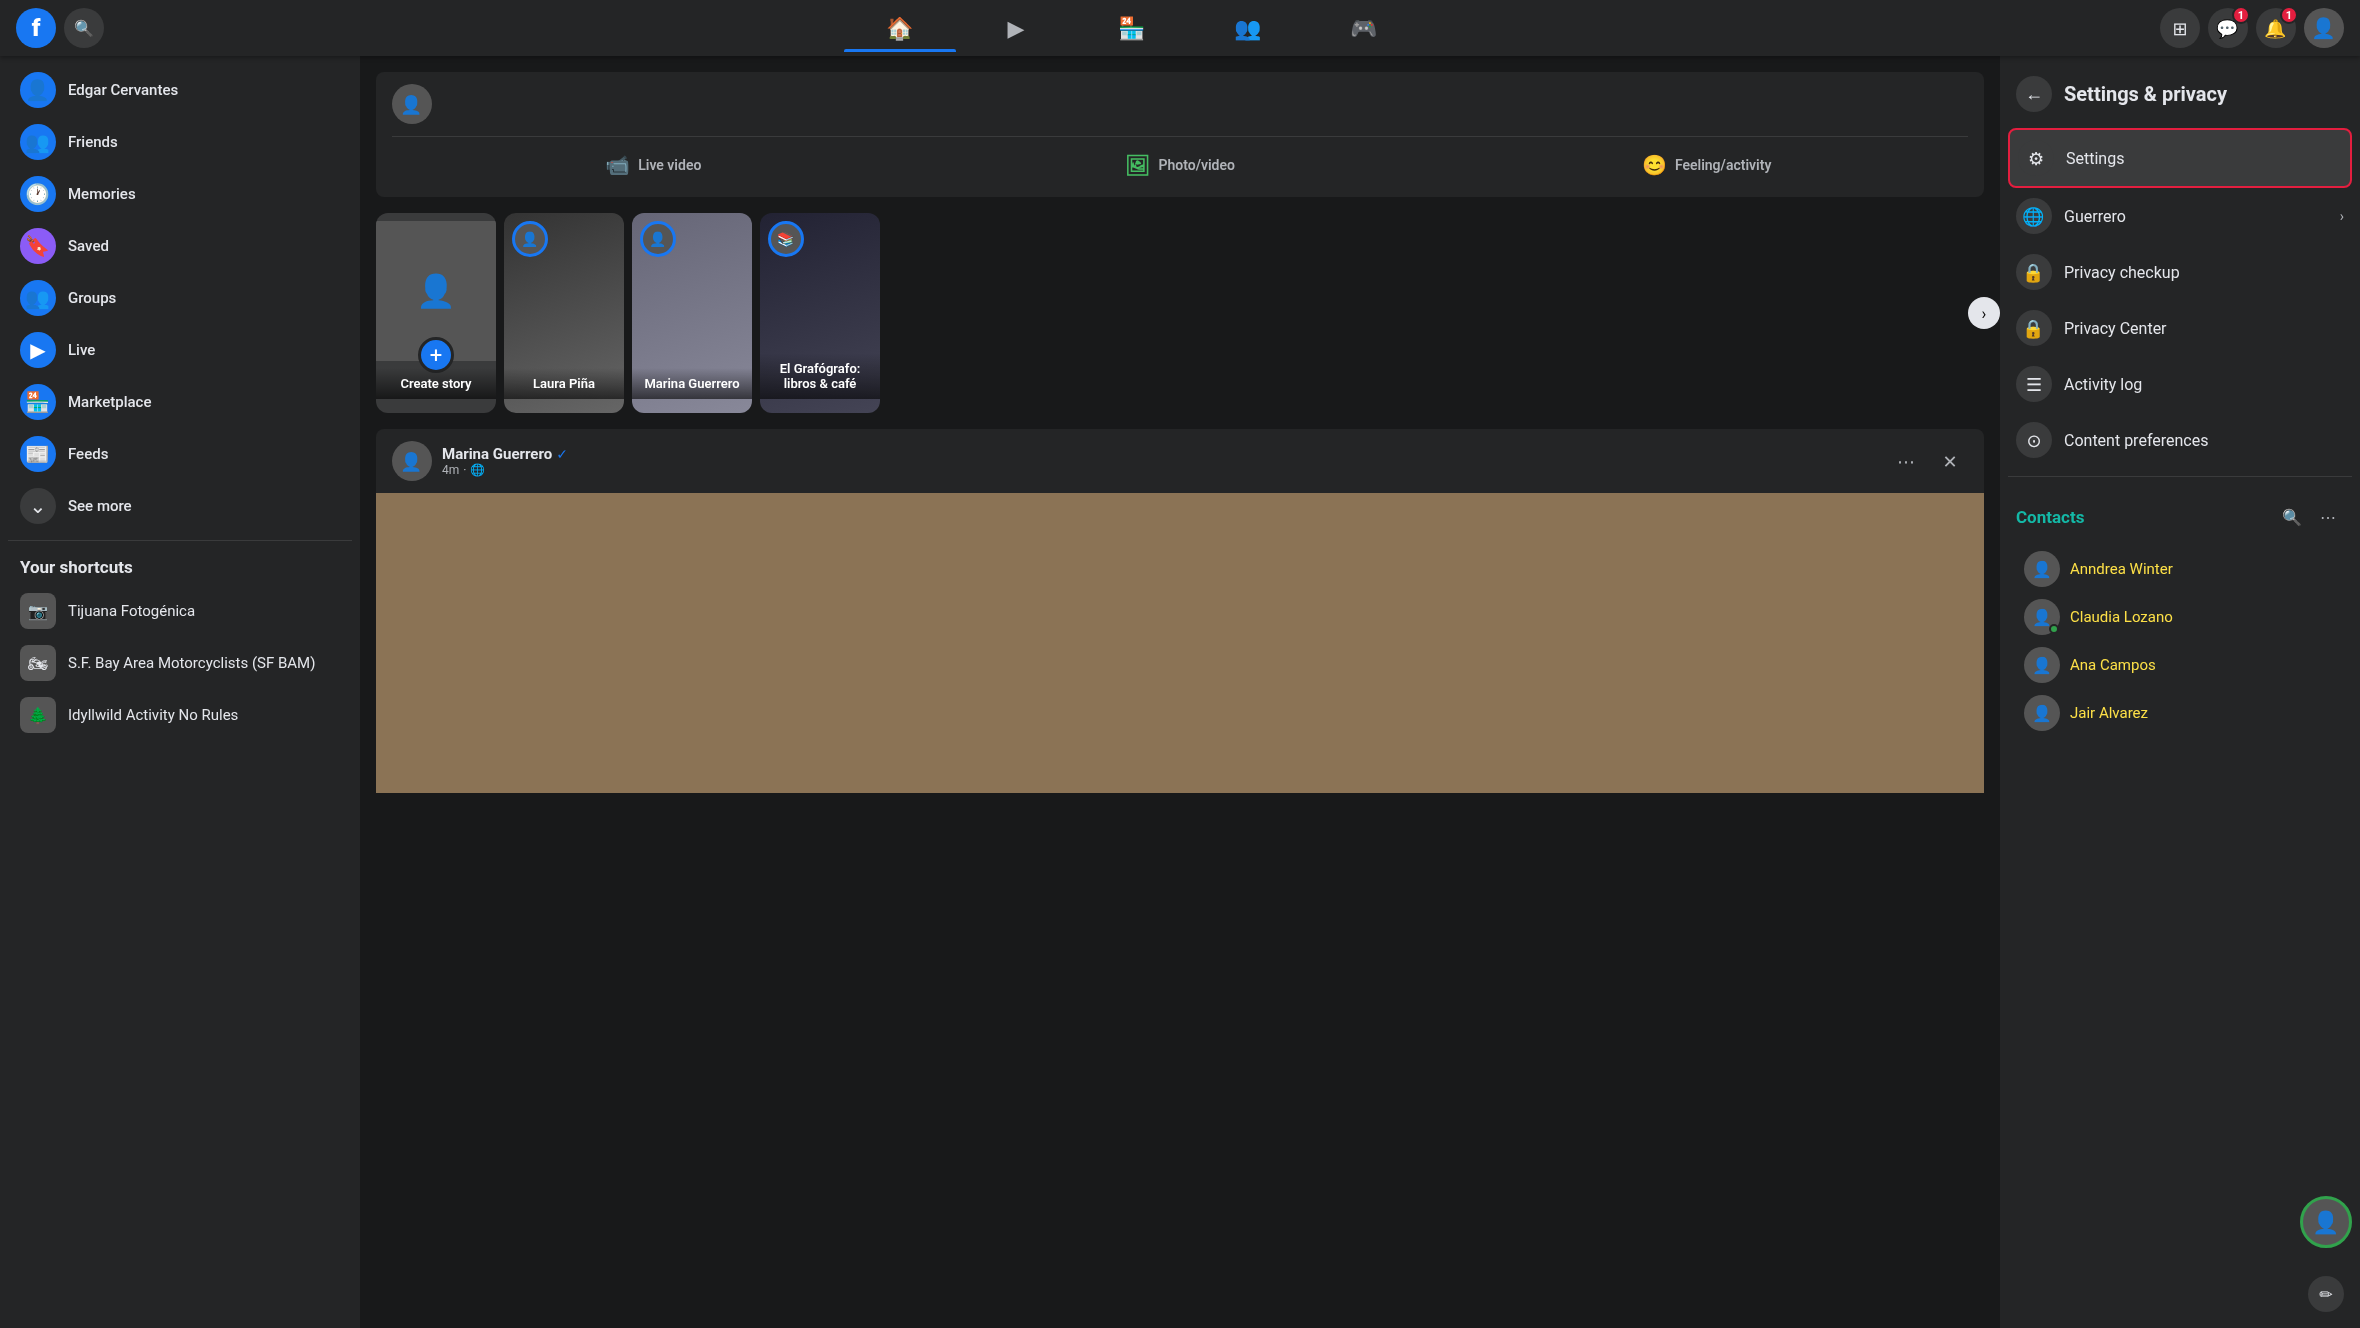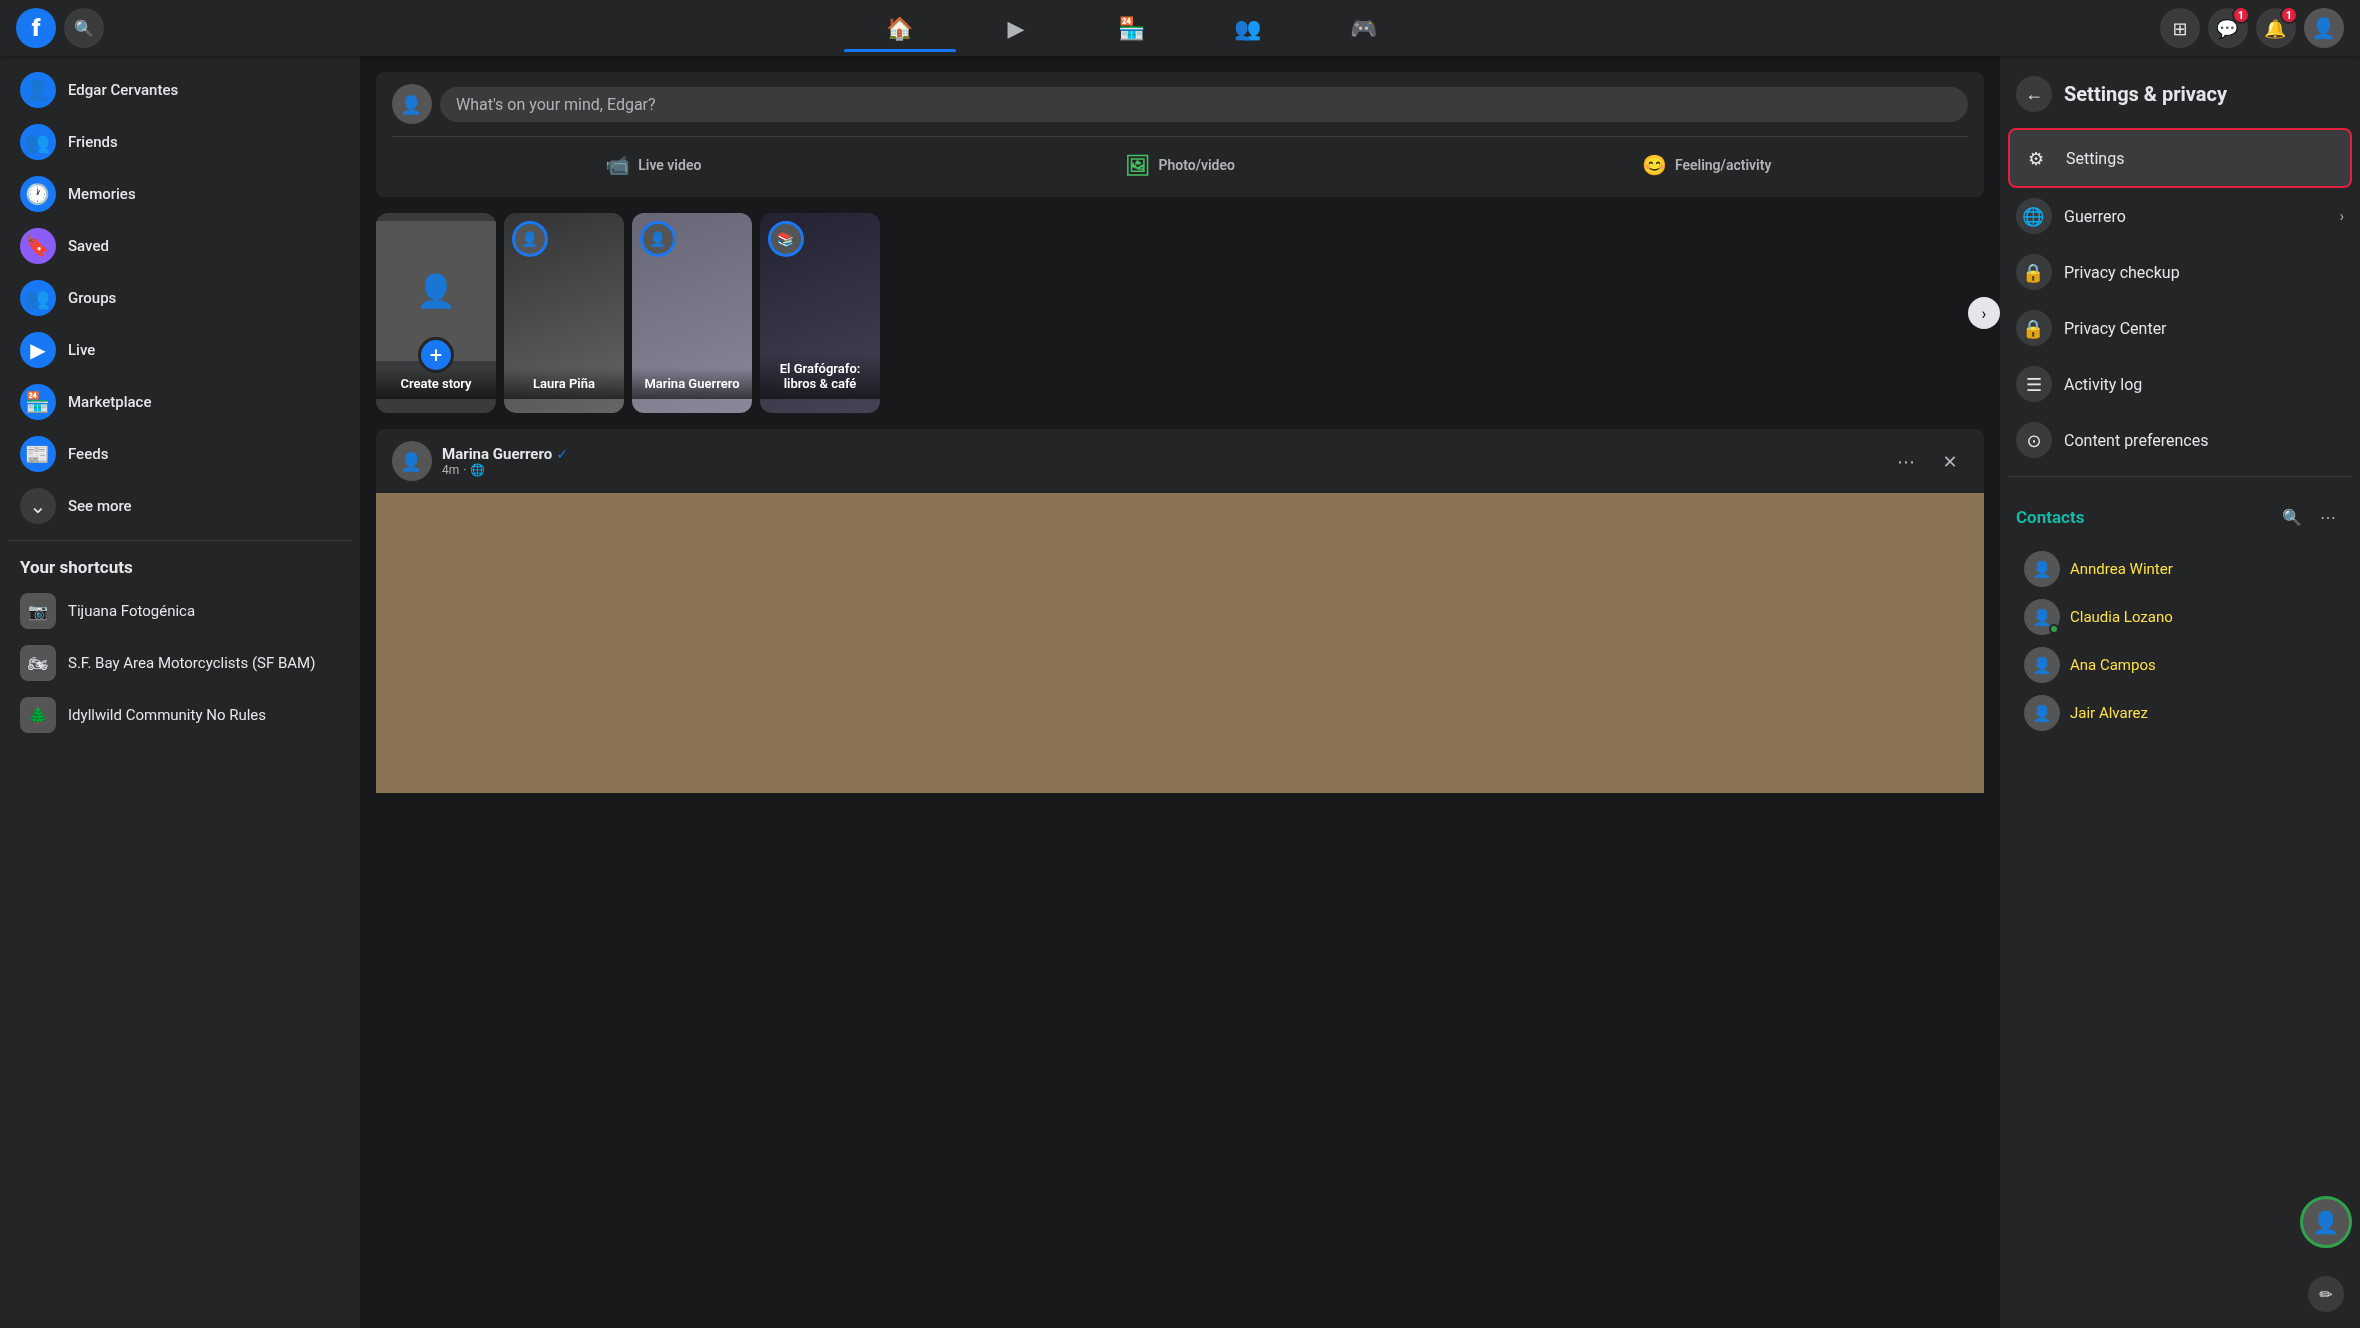--- a/index.html
+++ b/index.html
@@ -412,30 +412,29 @@
     <div class="shortcut-item">
       <div class="shortcut-avatar">📷</div>
       <span>Tijuana Fotogénica</span>
     </div>
     <div class="shortcut-item">
       <div class="shortcut-avatar">🏍</div>
       <span>S.F. Bay Area Motorcyclists (SF BAM)</span>
     </div>
     <div class="shortcut-item">
       <div class="shortcut-avatar">🌲</div>
-      <span>Idyllwild Community No Rules</span>
+      <span>Idyllwild Activity No Rules</span>
     </div>
   </aside>
 
   <main class="feed">
 
     <div class="post-composer">
       <div class="composer-top">
         <div class="composer-avatar">👤</div>
-        <div class="composer-input">What's on your mind, Edgar?</div>
       </div>
       <div class="composer-actions">
         <div class="composer-action">
           <span class="composer-action-icon" style="color:#f02849">📹</span>
           <span>Live video</span>
         </div>
         <div class="composer-action">
           <span class="composer-action-icon" style="color:#45bd62">🖼</span>
           <span>Photo/video</span>
         </div>

